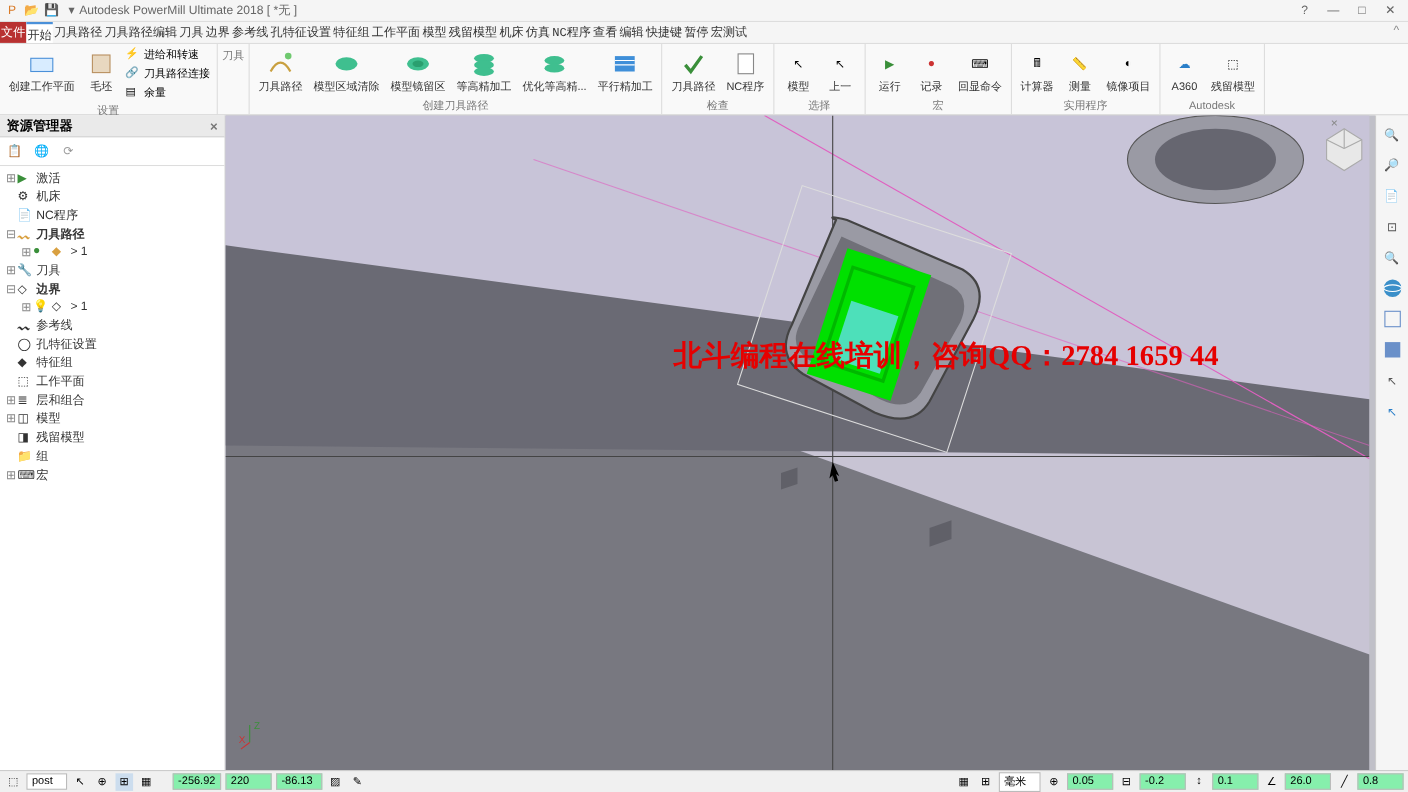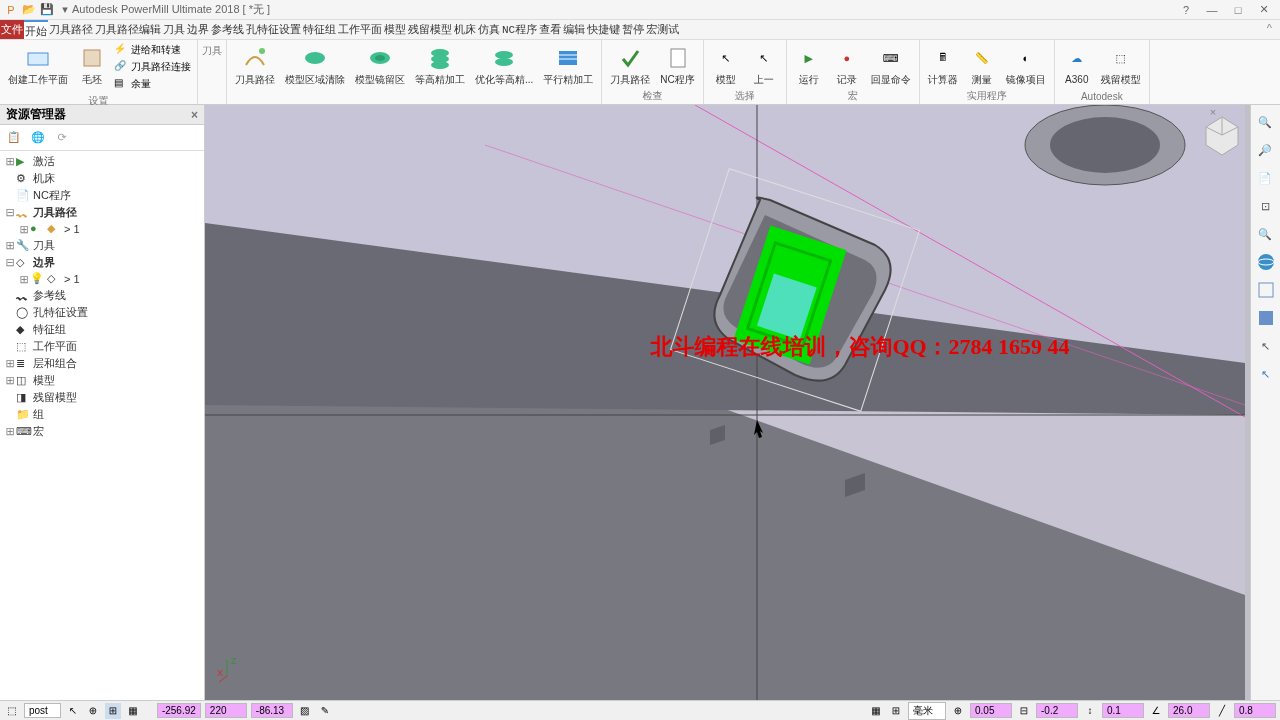--- a/index.html
+++ b/index.html
@@ -30,27 +30,27 @@
 .explorer-title .close { margin-left: auto; cursor: pointer; color: #777; }
 .explorer-toolbar { height: 26px; background: #fff; border-bottom: 1px solid #ddd; display: flex; align-items: center; gap: 4px; padding: 0 4px; }
 .explorer-toolbar span { width: 20px; height: 20px; display: inline-flex; align-items: center; justify-content: center; cursor: pointer; }
 .tree { flex: 1; background: #fff; overflow: auto; padding: 2px 0; }
 .tree-item { display: flex; align-items: center; padding: 1px 4px; font-size: 11px; color: #333; cursor: pointer; white-space: nowrap; }
 .tree-item .exp { width: 12px; text-align: center; color: #888; }
 .tree-item .ticon { width: 14px; height: 14px; margin-right: 3px; display: inline-block; }
 .tree-item.lvl1 { padding-left: 18px; }
 .viewport { flex: 1; background: #c0c0c8; position: relative; }
 .viewport-canvas { position: absolute; inset: 0; }
-.watermark { position: absolute; top: 227px; left: 265px; right: 0; text-align: center; color: #e60000; font-size: 22px; font-weight: bold; font-family: SimSun, serif; pointer-events: none; }
+.watermark { position: absolute; top: 201px; left: 265px; right: 0; text-align: center; color: #e60000; font-size: 26px; font-weight: bold; font-family: SimSun, serif; pointer-events: none; }
 .right-toolbar { width: 30px; background: #f5f5f5; border-left: 1px solid #ccc; display: flex; flex-direction: column; align-items: center; gap: 6px; padding-top: 6px; }
 .right-toolbar .rbtn { width: 22px; height: 22px; display: flex; align-items: center; justify-content: center; cursor: pointer; color: #555; }
 .right-close { position: absolute; right: 30px; top: 0; width: 14px; height: 14px; color: #888; cursor: pointer; display: flex; align-items: center; justify-content: center; font-size: 11px; }
 .statusbar { height: 20px; background: #f0f0f0; border-top: 1px solid #ccc; display: flex; align-items: center; padding: 0 4px; gap: 4px; font-size: 10px; }
 .statusbar .combo { border: 1px solid #bbb; padding: 1px 12px 1px 4px; background: #fff; position: relative; }
-.statusbar .coord { border: 1px solid #bbb; background: #f0abfc; padding: 1px 4px; min-width: 42px; text-align: left; }
+.statusbar .coord { border: 1px solid #bbb; background: #86efac; padding: 1px 4px; min-width: 42px; text-align: left; }
 .statusbar .sicon { width: 16px; height: 16px; display: inline-flex; align-items: center; justify-content: center; cursor: pointer; }
 .statusbar .sep { flex: 0 0 8px; }
 .viewcube { position: absolute; right: 6px; top: 8px; width: 44px; height: 44px; }
 .axis-indicator { position: absolute; left: 12px; bottom: 12px; font-size: 10px; color: #444; }
 </style>
 </head>
 <body>
 
 <div class="titlebar">
   <div class="left-icons">
@@ -182,20 +182,21 @@
           <div class="icon">
             <svg width="26" height="26">
               <rect x="4" y="6" width="18" height="14" fill="#3f8fd9"></rect>
               <line x1="4" y1="10" x2="22" y2="10" stroke="#fff"></line>
               <line x1="4" y1="14" x2="22" y2="14" stroke="#fff"></line>
             </svg>
           </div>
           <div class="text">平行精加工</div>
         </div>
     </div>
+    <div class="label">创建刀具路径</div>
   </div>
   <div class="ribbon-group">
     <div class="items">
       <div class="ribbon-btn">
           <div class="icon">
             <svg width="26" height="26">
               <path d="M6 14 L11 20 L21 6" stroke="#3a8f3a" fill="none" stroke-width="3"></path>
             </svg>
           </div>
           <div class="text">刀具路径</div>

